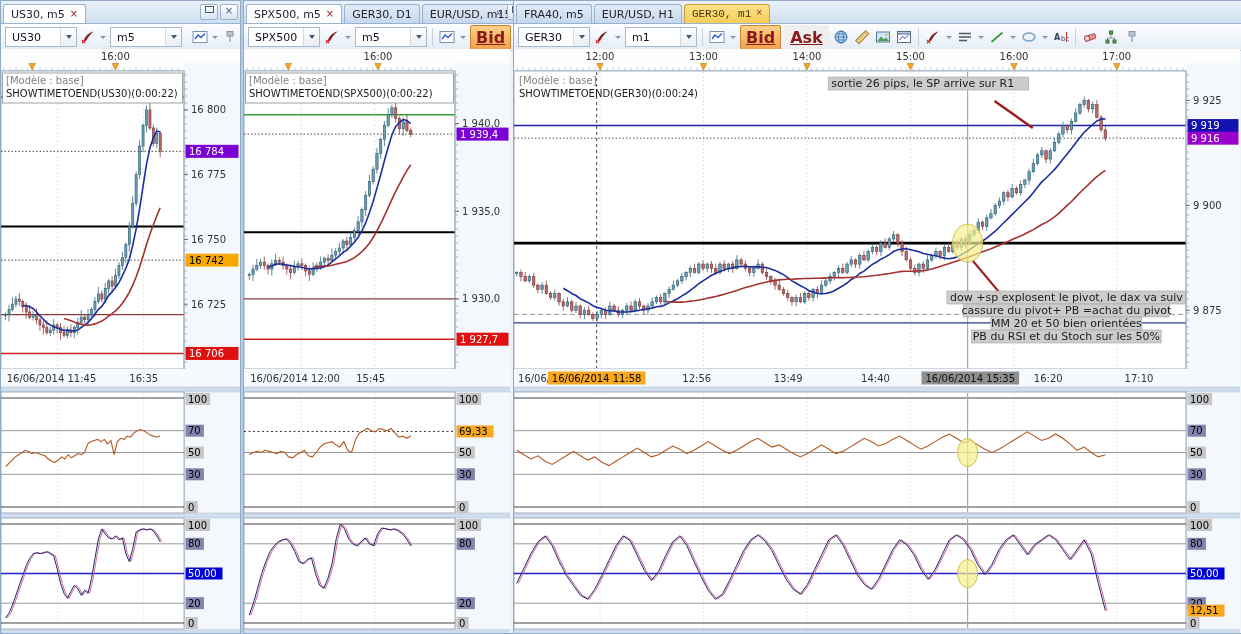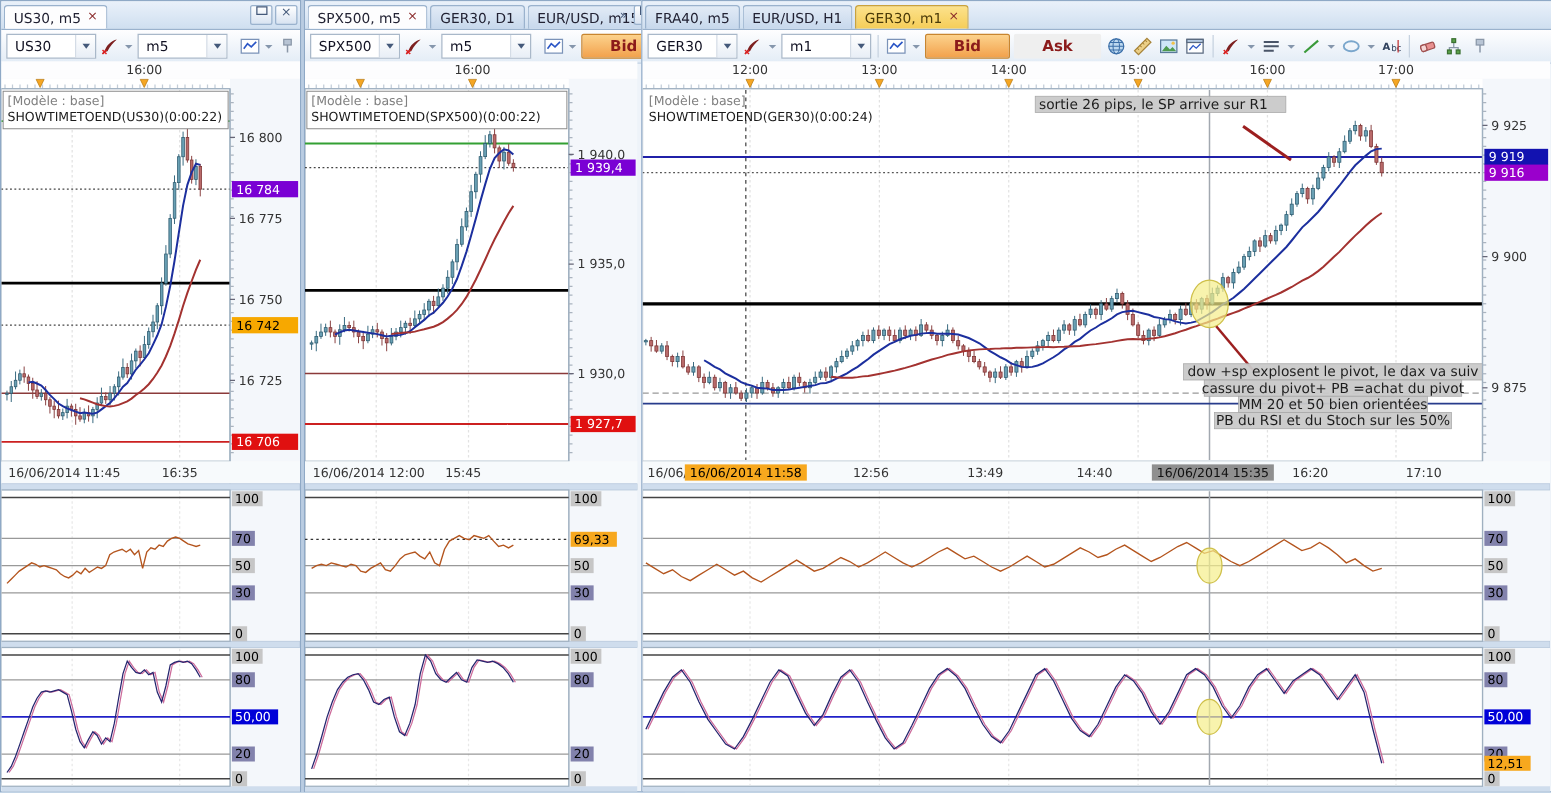--- a/index.html
+++ b/index.html
@@ -3,34 +3,34 @@
 <meta charset="utf-8">
 <style>
   html,body{margin:0;padding:0;background:#b9cde2;}
   .app{position:relative;width:1241px;height:634px;background:#b9cde2;font-family:"DejaVu Sans",sans-serif;overflow:hidden;}
   .panel{position:absolute;top:0;height:634px;background:#eef3f9;border:1px solid #8fa9c6;box-sizing:border-box;overflow:hidden;}
   #p0{left:0;width:241px}#p1{left:243px;width:305px}#p2{left:513px;width:804px}
   .tabbar{height:22px;background:linear-gradient(#eaf1fa,#cfdff0);display:flex;align-items:flex-end;border-bottom:1px solid #9ab2cd;position:relative;}
   .tabs{display:flex;align-items:flex-end;height:22px;}
   .tab{height:18px;line-height:17px;padding:0 7px;font-size:11px;color:#223;background:linear-gradient(#e2ebf6,#c7d8ec);border:1px solid #9ab2cd;border-bottom:none;border-radius:3px 3px 0 0;margin-left:2px;display:flex;gap:5px;align-items:center;white-space:nowrap;}
   .tab.active{background:#fdfdfe;}
-  .tab.yellow{background:linear-gradient(#fce28c,#f5cd58);border-color:#c9a23c;color:#4a3a08;}
+  .tab.yellow{background:linear-gradient(#fce28c,#f5cd58);border-color:#c9a23c;color:#4a3a08;font-family:Liberation Mono, monospace;}
   .tabx{color:#8a2a2a;font-size:10px;line-height:10px;}
   .winbtns{position:absolute;right:2px;top:3px;display:flex;gap:2px;align-items:center;}
   .winbtn{width:16px;height:14px;background:linear-gradient(#ffffff,#d8e3f1);border:1px solid #9ab2cd;border-radius:2px;font-size:10px;line-height:12px;text-align:center;color:#44597a;cursor:default;}
   .bx{display:inline-block;width:7px;height:5px;border:1px solid #44597a;margin-bottom:1px;}
   .ovf{font-size:10px;color:#44597a;padding:0 3px;}
   .toolbar{height:26px;background:linear-gradient(#fefeff,#e3ecf6);border-bottom:1px solid #c2d2e4;display:flex;align-items:center;padding:0 4px;gap:3px;}
   .sel{display:flex;align-items:center;background:#fff;border:1px solid #a9b8c9;height:18px;font-size:11px;color:#112;}
   .sel .lbl{padding:0 4px 0 6px;min-width:44px;}
   .selarrow{width:15px;height:18px;border-left:1px solid #d4dce6;display:flex;align-items:center;justify-content:center;background:linear-gradient(#fff,#e8eef6);}
   .tri{width:0;height:0;border-left:3.5px solid transparent;border-right:3.5px solid transparent;border-top:4px solid #44597a;}
   .tri.sm{border-left-width:3px;border-right-width:3px;border-top-width:3.5px;border-top-color:#8596ac;margin:0 1px;}
   .tbicon{width:18px;height:18px;display:inline-flex;align-items:center;justify-content:center;}
-  .bidbtn{font-family:"DejaVu Sans",sans-serif;font-size:12px;font-weight:bold;color:#8b1a1a;padding:2px 22px;border:1px solid transparent;border-radius:2px;}
+  .bidbtn{font-family:"DejaVu Sans",sans-serif;font-size:16px;font-weight:bold;color:#8b1a1a;text-decoration:underline;padding:2px 5px;border:1px solid transparent;border-radius:2px;}
   .bidbtn.on{background:linear-gradient(#fcd28c,#f2a14c);border-color:#c8852f;}
   .vsep{width:1px;height:18px;background:#c6d2e0;margin:0 2px;}
   .chart{position:absolute;left:0;top:48px;display:block;}
   svg{font-family:"DejaVu Sans",sans-serif;}
 </style>
 </head>
 <body>
 
 <div class="app">
 

